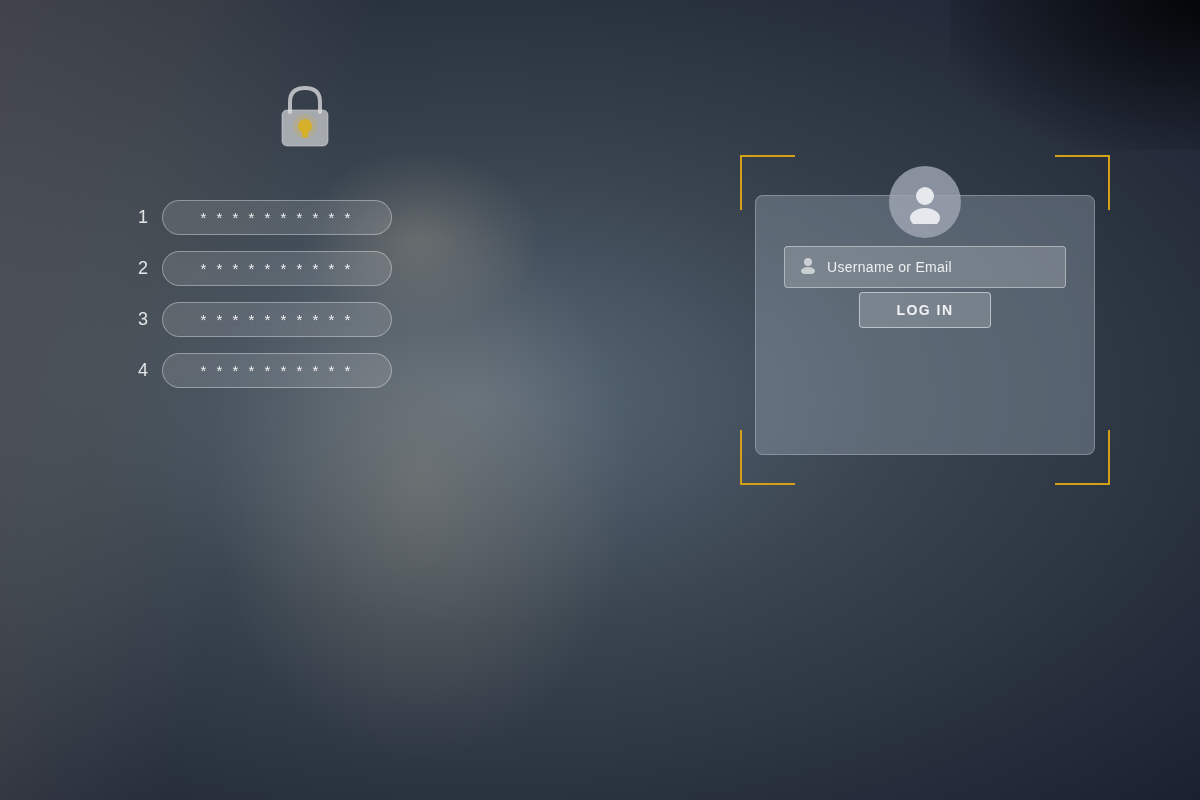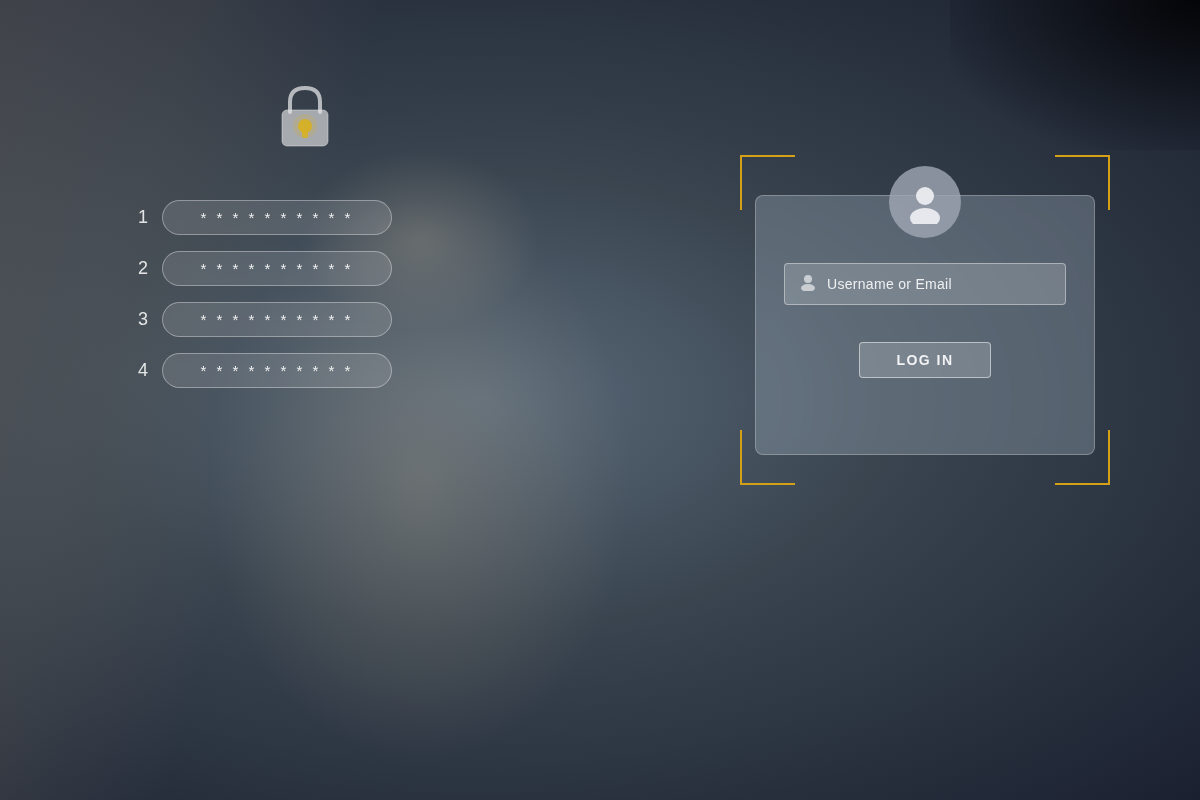--- a/index.html
+++ b/index.html
@@ -134,21 +134,21 @@
       right: 15px;
       bottom: 30px;
       background: rgba(160, 175, 190, 0.35);
       border-radius: 8px;
       backdrop-filter: blur(8px);
       border: 1px solid rgba(255,255,255,0.25);
       display: flex;
       flex-direction: column;
       align-items: center;
       padding: 15px 28px 22px;
-      gap: 17px;
+      gap: 0;
     }
 
     .avatar-circle {
       width: 72px;
       height: 72px;
       background: rgba(160,168,180,0.8);
       border-radius: 50%;
       display: flex;
       align-items: center;
       justify-content: center;
@@ -188,21 +188,21 @@
     .login-button {
       background: rgba(255,255,255,0.18);
       border: 1px solid rgba(255,255,255,0.5);
       border-radius: 4px;
       color: rgba(255,255,255,0.9);
       font-size: 14px;
       font-weight: 600;
       letter-spacing: 1.5px;
       padding: 9px 36px;
       cursor: pointer;
-      margin-top: 20px;
+      margin-top: 4px;
     }
 
     
     .arm-overlay {
       position: absolute;
       left: 0; top: 0;
       width: 420px; height: 800px;
       background: linear-gradient(
         105deg,
         rgba(170,155,135,0.22) 0%,

